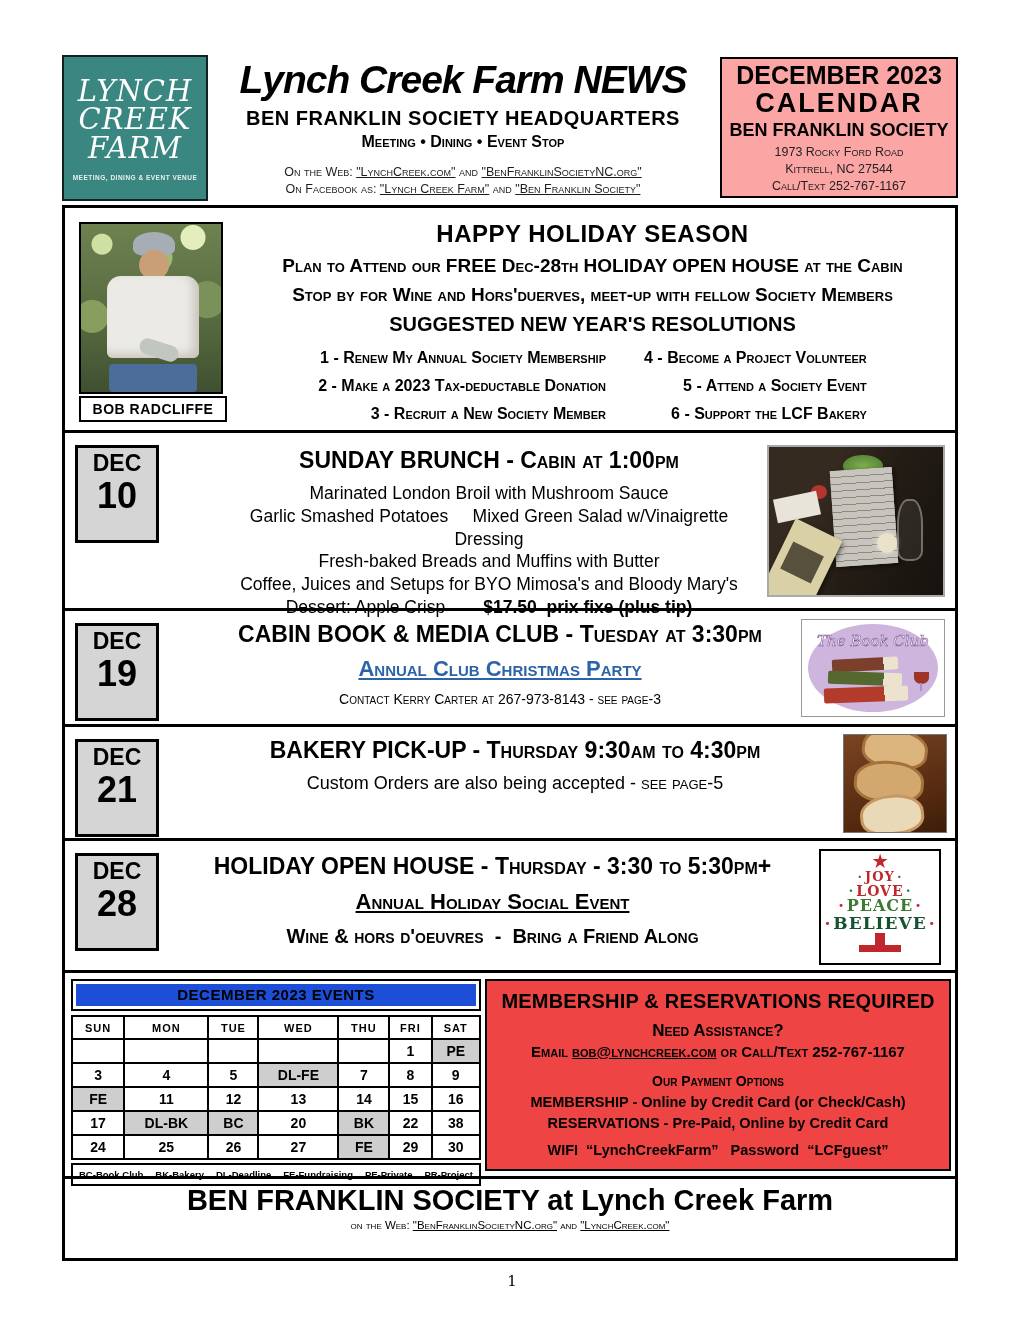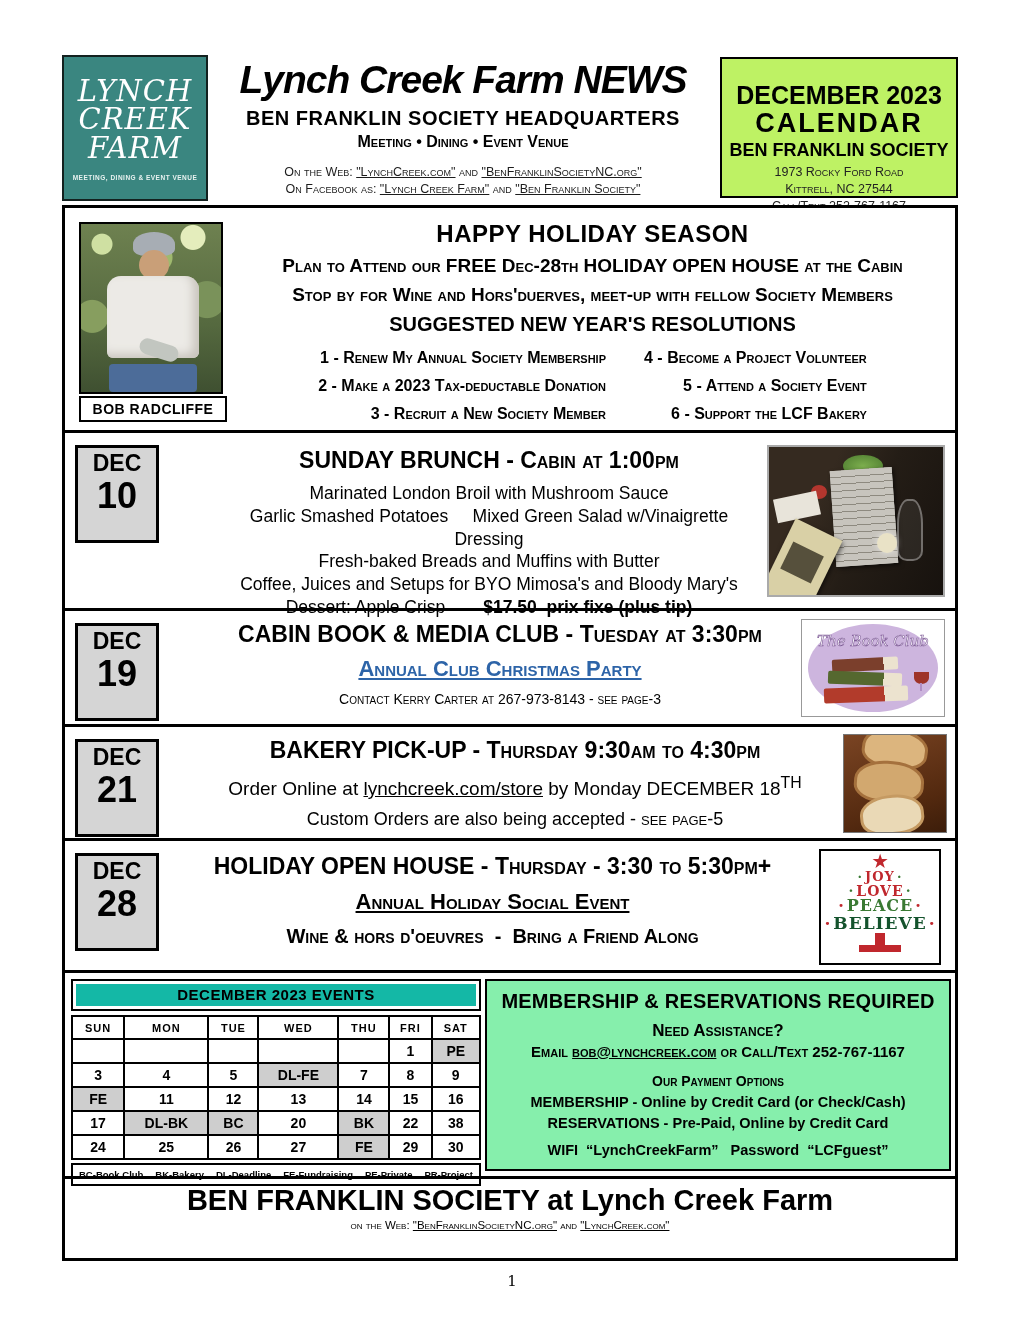--- a/index.html
+++ b/index.html
@@ -17,21 +17,21 @@
   .logo-tagline { margin-top:12px; font-size:6.5px; color:#e8f2f0; letter-spacing:0.5px; font-weight:bold; }
 
   .header-center { position:absolute; left:213px; top:58px; width:500px; text-align:center; }
   .news-title { font-size:39px; font-weight:bold; font-style:italic; letter-spacing:-1px; }
   .news-sub { margin-top:5px; font-size:20px; font-weight:bold; letter-spacing:0.5px; }
   .news-venue { margin-top:3px; font-size:16px; font-weight:bold; }
   .webline { margin-top:3px; font-size:12.5px; color:#1c1c1c; }
   .webline.first { margin-top:14px; }
 
   .calhdr-box { position:absolute; left:720px; top:57px; width:238px; height:141px;
-    background:#bef264; border:2px solid #000; text-align:center; padding-top:22px; }
+    background:#fca5a5; border:2px solid #000; text-align:center; padding-top:2px; }
   .calhdr-1 { font-size:25px; font-weight:bold; }
   .calhdr-2 { font-size:27px; font-weight:bold; letter-spacing:2px; line-height:1.0; }
   .calhdr-3 { font-size:18px; font-weight:bold; margin-top:3px; }
   .calhdr-addr { font-size:12.5px; line-height:1.35; margin-top:3px; color:#222; }
 
   
   .frame { position:absolute; left:62px; top:205px; width:896px; height:1056px;
     border:3px solid #000; background:#fff; }
   .section { position:relative; border-top:3px solid #000; }
   .section.first { border-top:none; }
@@ -125,29 +125,29 @@
   .tw4 { color:#14532d; font-size:17px; }
   .tw::before, .tw::after { content:"·"; color:#3a7a33; margin:0 2px; }
   .tw3::before, .tw3::after, .tw4::before, .tw4::after { color:#c0272d; }
   .tree-trunk { width:10px; height:12px; background:#c0272d; margin:1px auto 0; }
   .tree-base { width:42px; height:7px; background:#c0272d; margin:0 auto; }
 
   
   .s6 { height:206px; }
   .caltable { position:absolute; left:6px; top:6px; width:410px; }
   .cal-titlebox { border:2px solid #000; padding:3px; }
-  .cal-titlebar { background:#14b8a6; height:22px; font-size:15px; font-weight:bold; text-align:center; line-height:22px; letter-spacing:0.5px; }
+  .cal-titlebar { background:#1d4ed8; height:22px; font-size:15px; font-weight:bold; text-align:center; line-height:22px; letter-spacing:0.5px; }
   table.calgrid { width:100%; border-collapse:collapse; margin-top:4px; }
   table.calgrid th { border:2px solid #000; height:23px; font-size:11px; letter-spacing:1px; }
   table.calgrid td { border:2px solid #000; height:24px; font-size:14px; font-weight:bold; text-align:center; }
   td.ev { background:#cecece; }
   .cal-legend { border:2px solid #000; margin-top:3px; display:flex; justify-content:space-between;
     padding:4px 6px; font-size:9.5px; font-weight:bold; }
 
-  .membership { position:absolute; left:420px; top:6px; width:466px; height:192px; background:#86efac;
+  .membership { position:absolute; left:420px; top:6px; width:466px; height:192px; background:#ef4444;
     border:2px solid #000; text-align:center; }
   .mem-title { margin-top:9px; font-size:20px; font-weight:600; letter-spacing:0.2px; }
   .mem-assist { margin-top:8px; font-size:17px; font-weight:bold; }
   .mem-email { margin-top:2px; font-size:15px; font-weight:bold; }
   .mem-paytitle { margin-top:13px; font-size:14px; font-weight:bold; }
   .mem-pay { margin-top:5px; font-size:14.5px; font-weight:bold; }
   .mem-wifi { margin-top:11px; font-size:14.5px; font-weight:bold; }
 
   
   .s7 { height:62px; text-align:center; }
@@ -165,21 +165,21 @@
       <div>LYNCH</div>
       <div>CREEK</div>
       <div>FARM</div>
     </div>
     <div class="logo-tagline">MEETING, DINING &amp; EVENT VENUE</div>
   </div>
 
   <div class="header-center">
     <div class="news-title">Lynch Creek Farm NEWS</div>
     <div class="news-sub">BEN FRANKLIN SOCIETY HEADQUARTERS</div>
-    <div class="news-venue sc">Meeting • Dining • Event Venue</div>
+    <div class="news-venue sc">Meeting • Dining • Event Stop</div>
     <div class="webline first sc"><span>On the Web: </span><span class="u">"LynchCreek.com"</span><span> and </span><span class="u">"BenFranklinSocietyNC.org"</span></div>
     <div class="webline sc"><span>On Facebook as: </span><span class="u">"Lynch Creek Farm"</span><span> and </span><span class="u">"Ben Franklin Society"</span></div>
   </div>
 
   <div class="calhdr-box">
     <div class="calhdr-1">DECEMBER 2023</div>
     <div class="calhdr-2">CALENDAR</div>
     <div class="calhdr-3">BEN FRANKLIN SOCIETY</div>
     <div class="calhdr-addr sc">
       <div>1973 Rocky Ford Road</div>
@@ -265,21 +265,20 @@
       </div>
     </div>
 
     <div class="section s4">
       <div class="datebox">
         <div class="m">DEC</div>
         <div class="d">21</div>
       </div>
       <div class="s4-content">
         <div class="ev-title"><span>BAKERY PICK-UP -</span><span class="t2 sc"> Thursday 9:30am to 4:30pm</span></div>
-        <div class="order-line"><span>Order Online at </span><span class="u">lynchcreek.com/store</span><span> by Monday DECEMBER 18</span><sup>TH</sup></div>
         <div class="custom-line"><span>Custom Orders are also being accepted - </span><span class="sc">see page-5</span></div>
       </div>
       <div class="photo-bread">
         <div class="slice sl1"></div>
         <div class="slice sl2"></div>
         <div class="slice sl3"></div>
       </div>
     </div>
 
     <div class="section s5">

